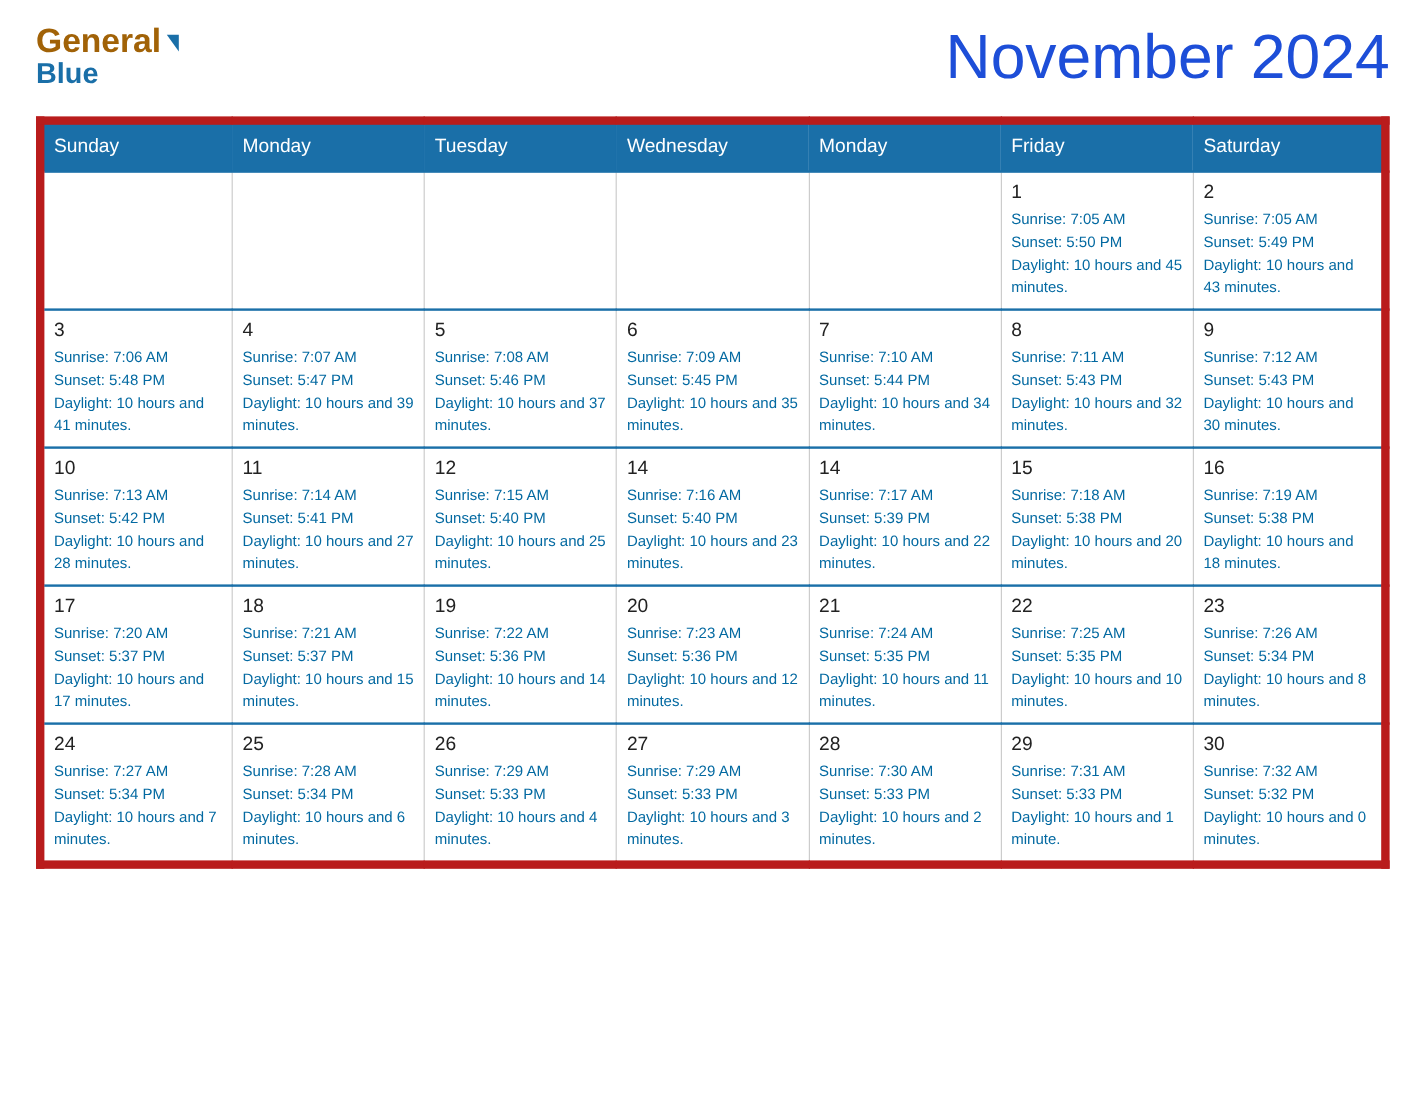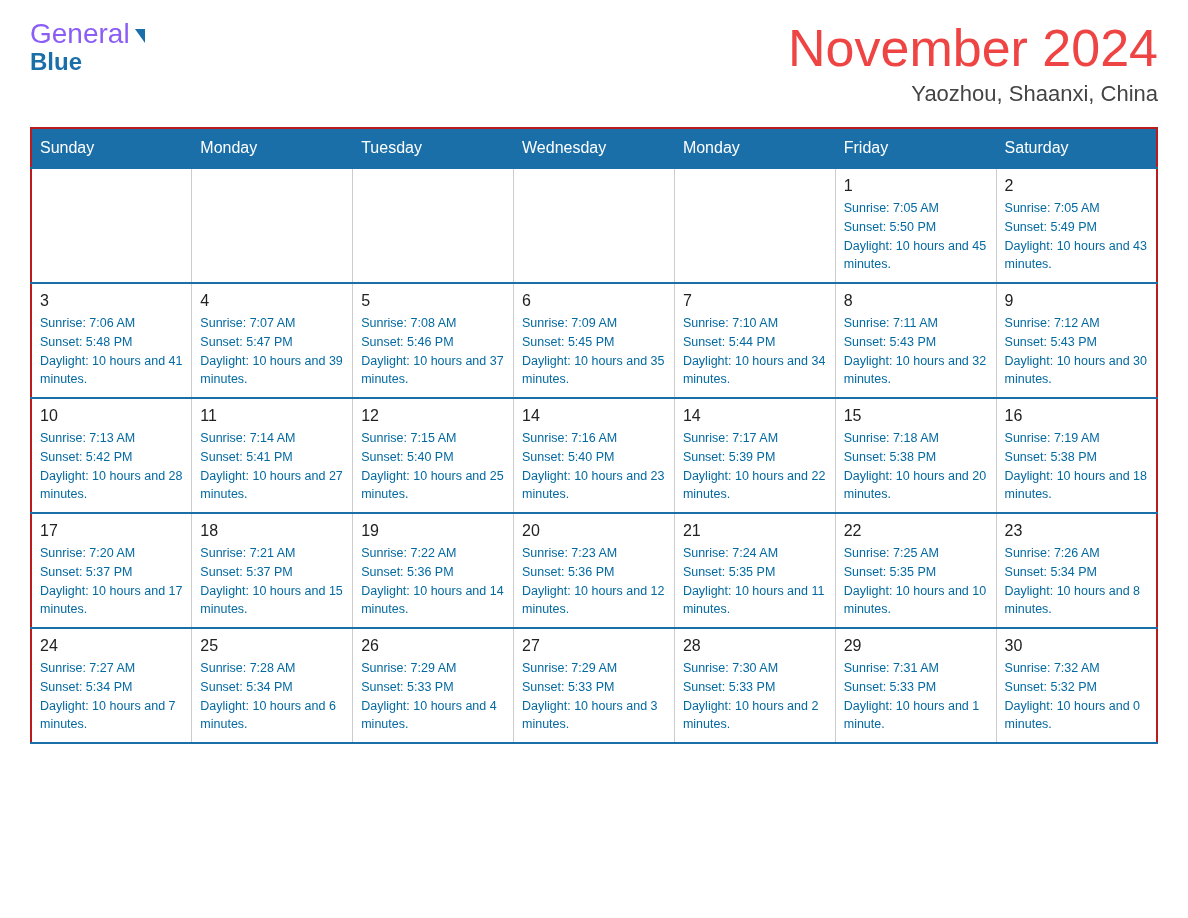--- a/index.html
+++ b/index.html
@@ -16,50 +16,50 @@
       align-items: flex-start;
       margin-bottom: 20px;
     }
     .logo {
       display: flex;
       flex-direction: column;
       align-items: flex-start;
     }
     .logo-general {
       font-size: 28px;
-      font-weight: normal;
-      color: #8b5cf6;
+      font-weight: bold;
+      color: #a16207;
       line-height: 1;
     }
     .logo-general span {
       color: #1a6fa8;
     }
     .logo-blue {
       font-size: 24px;
       font-weight: bold;
       color: #1a6fa8;
     }
     .title-section {
       text-align: right;
     }
     .month-title {
       font-size: 52px;
       font-weight: normal;
-      color: #ef4444;
+      color: #1d4ed8;
       line-height: 1.1;
     }
     .location {
       font-size: 22px;
       color: #444;
       margin-top: 4px;
     }
     .calendar {
       width: 100%;
       border-collapse: collapse;
-      border: 2px solid #b91c1c;
+      border: 7px solid #b91c1c;
     }
     .calendar th {
       background-color: #1a6fa8;
       color: #fff;
       font-size: 16px;
       font-weight: normal;
       padding: 10px 8px;
       text-align: left;
       border: 1px solid #1a6fa8;
     }
@@ -97,21 +97,20 @@
 
 <div class="header">
   <div class="logo">
     <div style="display:flex; align-items:center;">
       <span class="logo-general">General<span style="display:inline-block;width:0;height:0;border-left:10px solid transparent;border-right:0px solid transparent;border-top:14px solid #1a6fa8;margin-left:5px;vertical-align:middle;"></span></span>
     </div>
     <span class="logo-blue">Blue</span>
   </div>
   <div class="title-section">
     <div class="month-title">November 2024</div>
-    <div class="location">Yaozhou, Shaanxi, China</div>
   </div>
 </div>
 
 <table class="calendar">
   <thead>
     <tr>
       <th>Sunday</th>
       <th>Monday</th>
       <th>Tuesday</th>
       <th>Wednesday</th>

